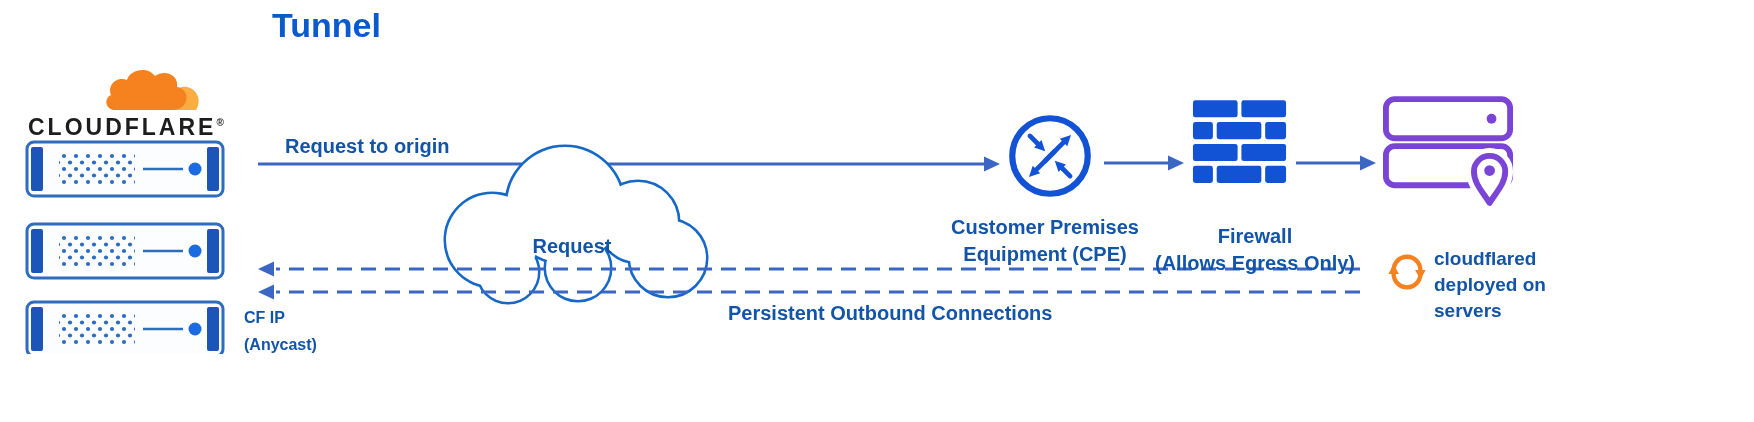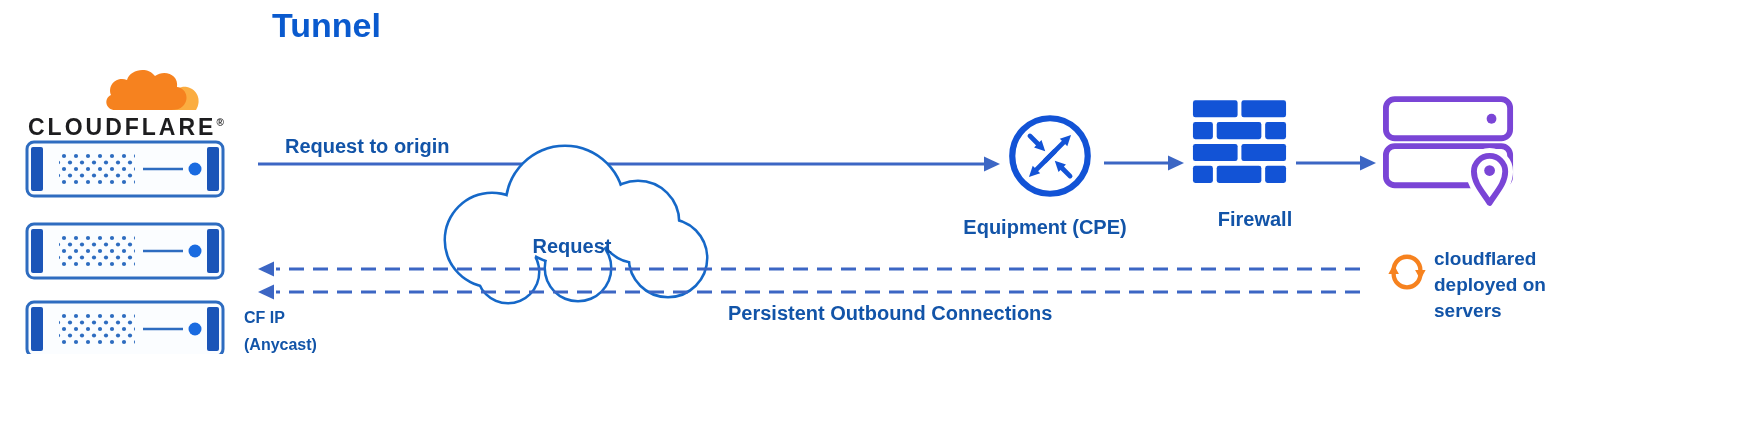--- a/index.html
+++ b/index.html
@@ -176,25 +176,27 @@
     <polygon class="sync-head" points="36,30 30.5,20 41.5,20"></polygon>
     <path class="sync-arc" d="M 36 24 A 14 14 0 0 1 8 24"></path>
     <polygon class="sync-head" points="8,14 2.5,24 13.5,24"></polygon>
   </svg>
 
   <div class="abs lbl" style="left:285px;top:133px">Request to origin</div>
 
   <div class="abs lbl center" style="left:492px;top:233px;width:160px">Request</div>
 
   <div class="abs lbl center" style="left:935px;top:214px;width:220px">
+    <div>Customer Premises</div>
     <div>Equipment (CPE)</div>
   </div>
 
-  <div class="abs lbl center" style="left:1135px;top:206px;width:240px">
+  <div class="abs lbl center" style="left:1135px;top:223px;width:240px">
     <div>Firewall</div>
+    <div>(Allows Egress Only)</div>
   </div>
 
 
   <div class="abs lbl" style="left:728px;top:300px">Persistent Outbound Connections</div>
 
   <div class="abs lbl" style="left:1434px;top:246px;font-size:19px;line-height:26px">
     <div>cloudflared</div>
     <div>deployed on</div>
     <div>servers</div>
   </div>

